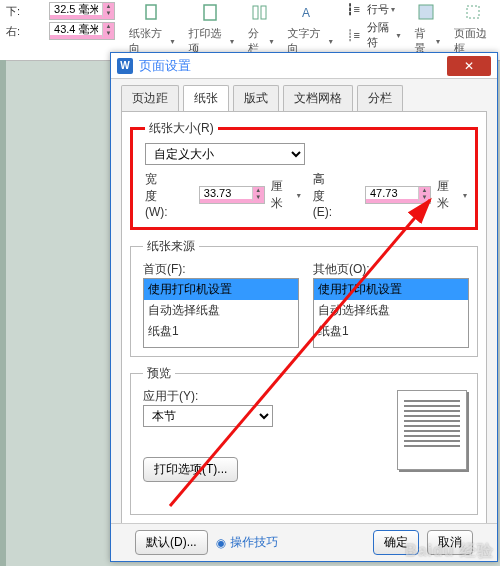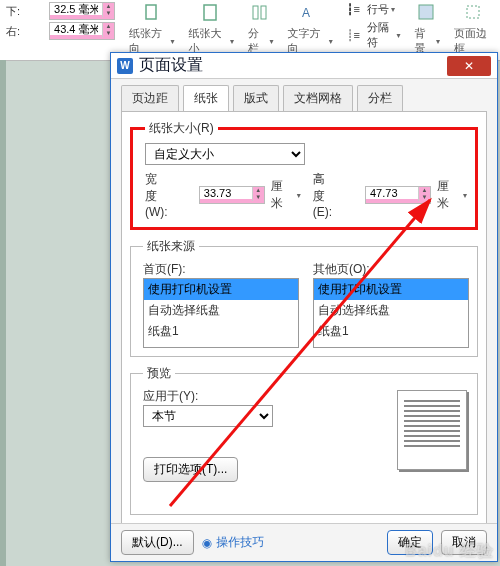--- a/index.html
+++ b/index.html
@@ -11,41 +11,41 @@
   .tri { font-size:8px; color:#666; }
   .margin-inputs { display:flex; flex-direction:column; gap:2px; font-size:11px; }
   .mi-row { display:flex; align-items:center; gap:4px; }
   .spin { background:#f9a8d4; border:1px solid #bbb; height:18px; display:flex; align-items:flex-start;margin-left:25px; }
   .spin input { border:0; width:52px; font-size:11px; padding:0 4px; outline:none; }
   .spin .sp-btn { width:12px; display:flex; flex-direction:column; }
   .spin .sp-btn span { font-size:6px; line-height:7px; text-align:center; color:#555; border-left:1px solid #ccc; }
   .dialog { position:absolute; left:110px; top:52px; width:388px; height:510px; background:#f4f4f4; border:1px solid #2a6fc9; box-shadow:0 0 6px rgba(0,0,0,0.3); }
   .titlebar { background:#fff; height:26px; display:flex; align-items:center; padding:0 6px; border-bottom:1px solid #ccc; }
   .titlebar .w-logo { width:16px; height:16px; background:#2a6fc9; color:#fff; font-size:10px; font-weight:bold; display:flex; align-items:center; justify-content:center; border-radius:2px; margin-right:6px; }
-  .titlebar .ttl { flex:1; font-size:16px; color:#0f172a; }
+  .titlebar .ttl { flex:1; font-size:13px; color:#3b82f6; }
   .close-btn { background:#c0392b; color:#fff; width:44px; height:20px; display:flex; align-items:center; justify-content:center; font-size:12px; border-radius:2px; }
   .tabs { display:flex; gap:4px; padding:6px 10px 0 10px; }
   .tab { padding:4px 10px; border:1px solid #bbb; border-bottom:none; background:#eee; font-size:12px; color:#333; border-radius:2px 2px 0 0; }
   .tab.active { background:#fff; }
   .panel { background:#fff; margin:0 10px 8px 10px; border:1px solid #bbb; padding:8px; height:430px; position:relative; }
   fieldset { border:1px solid #bbb; margin:0 0 8px 0; padding:6px 8px 8px 12px; }
   fieldset.hl { border:3px solid #e11; }
   legend { font-size:12px; color:#333; padding:0 4px; }
   select.cmb, .cmb { border:1px solid #999; background:#fff; height:22px; font-size:12px; padding:0 4px; }
   .row { display:flex; align-items:center; gap:6px; margin-top:6px; }
   .lbl { font-size:12px; }
   .unit { display:flex; align-items:center; gap:14px; font-size:12px; }
   .src-cols { display:flex; gap:14px; }
   .src-col { flex:1; }
   .lst { border:1px solid #999; background:#fff; height:70px; overflow:hidden; font-size:12px; }
   .lst .li { padding:2px 4px; }
   .lst .li.sel { background:#3399ff; color:#000000; }
   .preview-box { border:1px solid #999; background:#fff; width:70px; height:80px; position:absolute; right:10px; bottom:44px; padding:6px; box-shadow:2px 2px 0 #888; }
   .preview-box .ln { height:2px; background:#888; margin:3px 0; }
-  .buttons { position:absolute; left:0; right:0; bottom:0; padding:6px 10px; display:flex; align-items:center; gap:8px; border-top:1px solid #ccc; background:#f4f4f4; }
+  .buttons { position:absolute; left:0; right:0; bottom:0; padding:6px 24px; display:flex; align-items:center; gap:8px; border-top:1px solid #ccc; background:#f4f4f4; }
   .btn { border:1px solid #999; background:linear-gradient(#fff,#e6e6e6); padding:3px 10px; font-size:12px; border-radius:4px; }
   .btn.primary { border-color:#2a6fc9; }
   .tip { color:#2a6fc9; font-size:12px; display:flex; align-items:center; gap:4px; }
   #arrow { position:absolute; pointer-events:none; }
   .stub { width:6px; background:#9eb3a7; position:absolute; left:0; top:60px; bottom:0; }
   .wm { position:absolute; right:6px; bottom:4px; font-size:16px; font-weight:bold; color:rgba(255,255,255,0.5); text-shadow:0 0 2px rgba(0,0,0,0.3); letter-spacing:1px; }
 </style>
 </head>
 <body>
 
@@ -83,21 +83,21 @@
         <span class="tri">▾</span>
       </div>
   </div>
   <div class="r-col">
     <div class="r-ico">
         <svg width="20" height="20">
           <rect x="3" y="2" width="12" height="15" fill="none" stroke="#6a8" stroke-width="1.5"></rect>
         </svg>
       </div>
     <div class="r-lbl">
-        <span>纸张大小</span>
+        <span>打印选项</span>
         <span class="tri">▾</span>
       </div>
   </div>
   <div class="r-col">
     <div class="r-ico">
         <svg width="20" height="20">
           <rect x="2" y="3" width="5" height="13" fill="none" stroke="#6a8"></rect>
           <rect x="10" y="3" width="5" height="13" fill="none" stroke="#6a8"></rect>
         </svg>
       </div>

